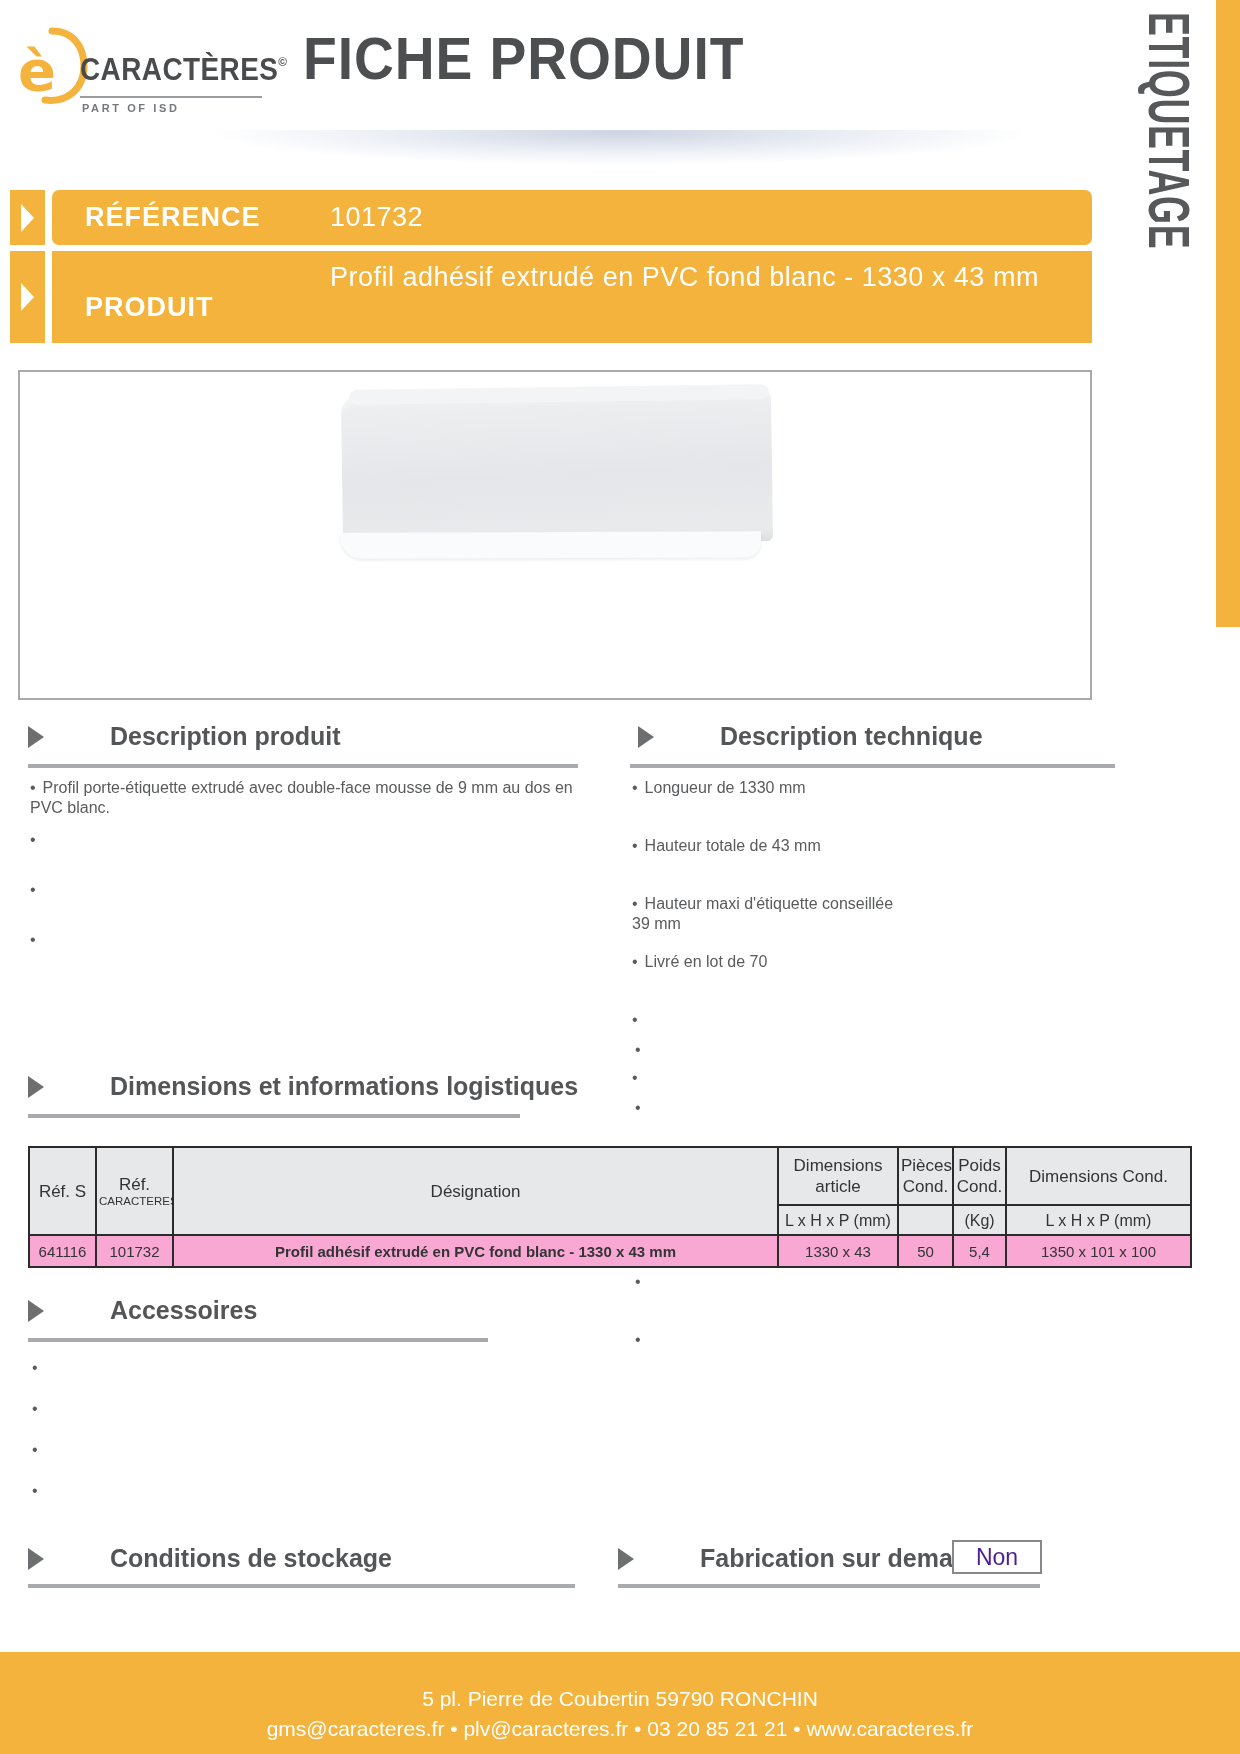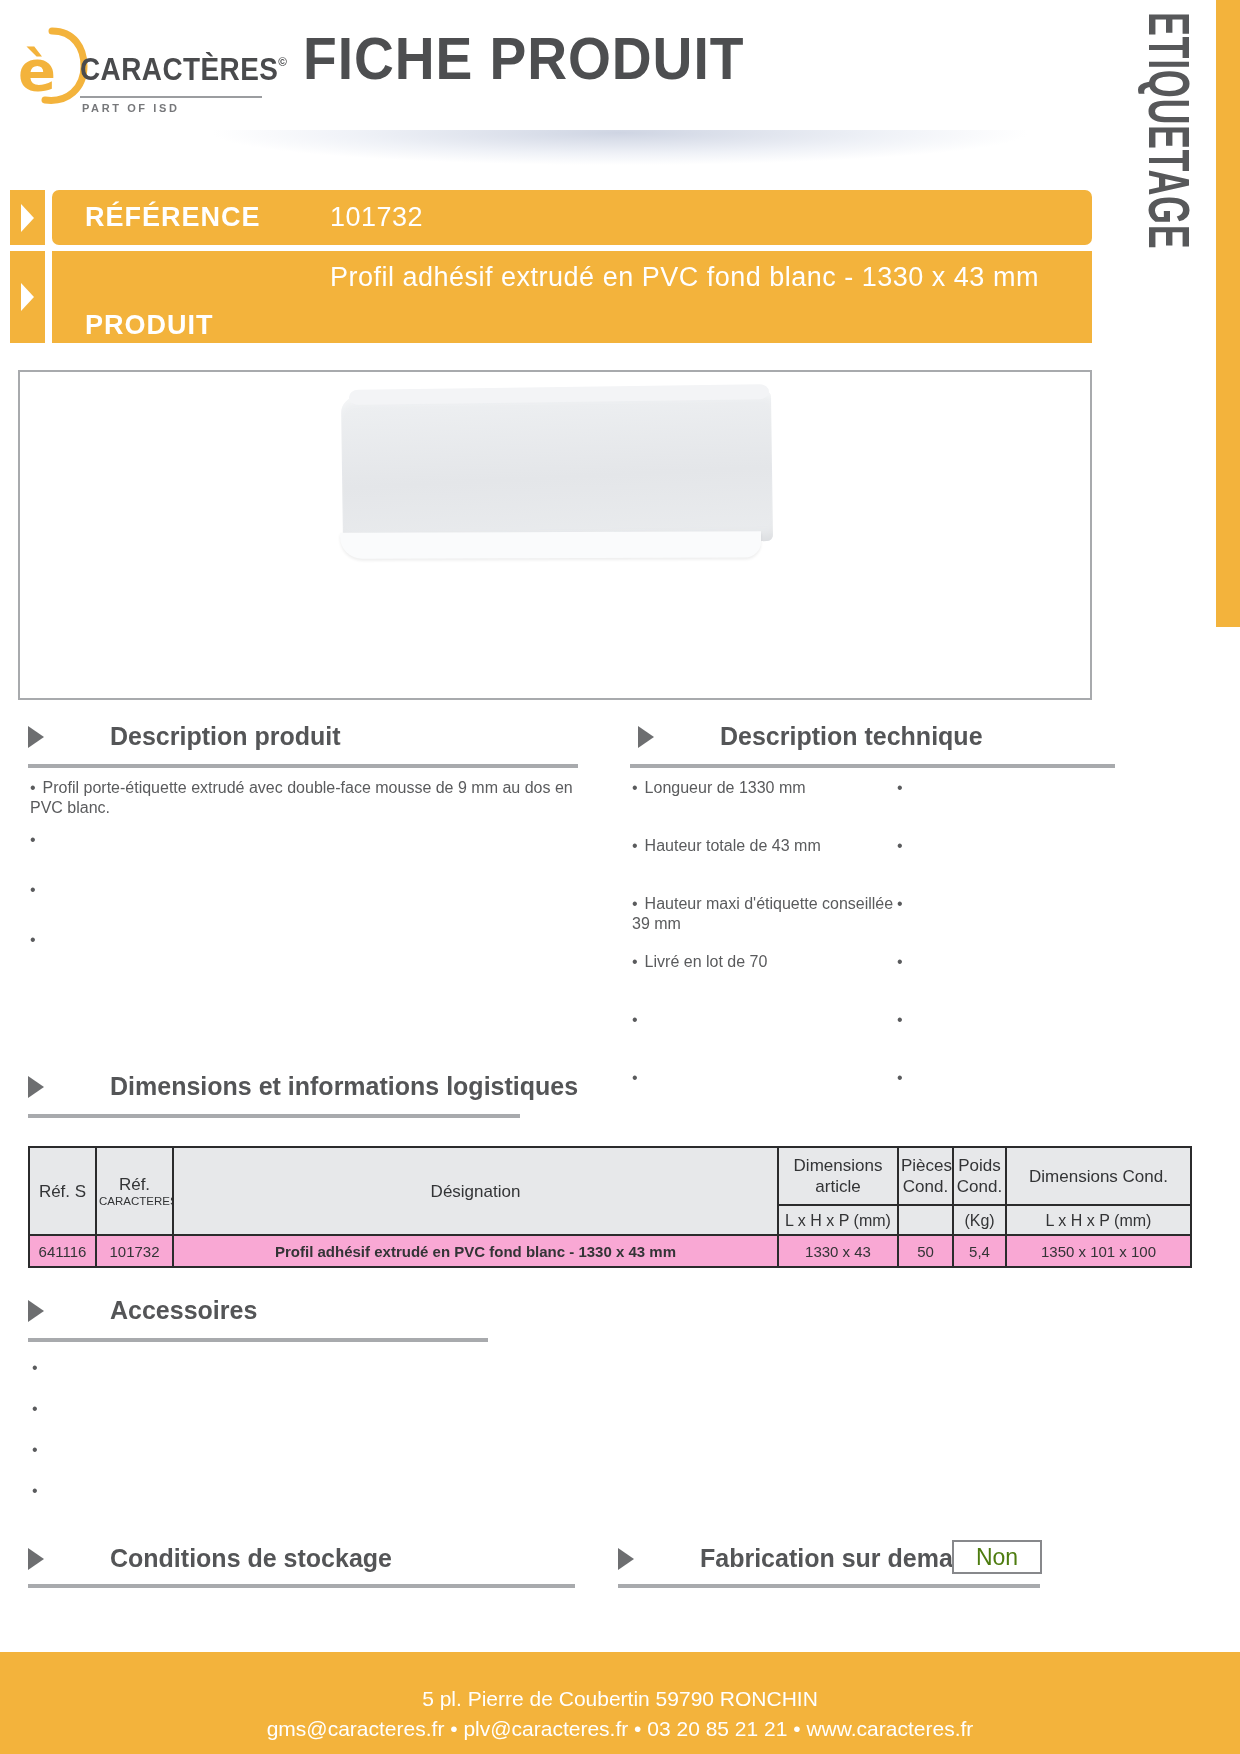--- a/index.html
+++ b/index.html
@@ -28,21 +28,21 @@
   
   .band-arrow{position:absolute;left:10px;width:35px;background:#F3B33C;display:flex;align-items:center;justify-content:center;}
   .band-arrow .tri{width:0;height:0;border-left:13px solid #fff;border-top:14px solid transparent;border-bottom:14px solid transparent;}
   .band{position:absolute;left:52px;width:1040px;background:#F3B33C;display:flex;padding-left:33px;box-sizing:border-box;}
   .band1{top:190px;height:55px;align-items:center;border-radius:7px;}
   .band1-arrow{top:190px;height:55px;}
   .band2{top:251px;height:92px;}
   .band2-arrow{top:251px;height:92px;}
   .band-label{width:245px;flex:0 0 245px;font-size:27px;font-weight:700;color:#fff;letter-spacing:1px;}
   .band-value{font-size:27px;color:#fff;letter-spacing:.5px;}
-  .band2 .band-label{align-self:flex-end;padding-bottom:2px;}
+  .band2 .band-label{align-self:flex-end;padding-bottom:20px;}
   .band2 .band-value{width:750px;line-height:42px;padding-top:5px;}
 
   
   .image-box{position:absolute;left:18px;top:370px;width:1074px;height:330px;border:2px solid #a8aaad;background:#fff;box-sizing:border-box;}
   .strip{position:absolute;left:322px;top:22px;width:430px;height:150px;
          background:linear-gradient(178deg,#eef0f2 0%,#e4e6e9 55%,#eaecee 100%);
          border-radius:16px 6px 6px 10px;transform:rotate(-.8deg);
          box-shadow:inset 0 10px 8px -6px #f6f7f8, inset 0 -14px 10px -8px #dcdee1;}
   .strip::before{content:"";position:absolute;left:8px;top:-7px;right:2px;height:15px;background:#f3f4f6;
          border-radius:10px/8px;}
@@ -56,39 +56,39 @@
   .rule{position:absolute;height:4px;background:#a8aaad;}
 
   
   .blt::before{content:"\2022";margin-right:7px;}
   .list{position:absolute;font-size:16px;line-height:20px;color:#5a5b5d;}
   .p-list{left:30px;top:778px;width:558px;}
   .p-item1{margin-bottom:12px;}
   .p-item2{margin-bottom:16px;}
   .p-empty{height:50px;}
   .t-list{left:632px;top:778px;width:300px;}
-  .t-row{height:58px;display:flex;align-items:flex-start;}
+  .t-row{height:58px;display:flex;align-items:flex-start;flex-direction:column;}
   .t-left{width:262px;flex:0 0 262px;}
   .t-right{margin-left:3px;}
   .a-list{left:32px;top:1358px;}
   .a-item{height:41px;}
 
   
   .log-table{position:absolute;left:28px;top:1146px;width:1162px;border-collapse:collapse;table-layout:fixed;}
   .log-table th,.log-table td{border:2px solid #2b2b2c;text-align:center;vertical-align:middle;padding:0 2px;overflow:hidden;}
   .log-table th{background:#e7e8ea;font-weight:400;color:#333436;font-size:17px;line-height:21px;}
   .log-table .h-main th{height:56px;}
   .log-table .h-unit th{height:28px;font-size:16px;}
   .log-table td{height:30px;background:#f9a8d4;font-size:15px;color:#333436;}
   .log-table .sub{display:block;font-size:11.5px;line-height:13px;}
   .log-table td.bold{font-weight:700;}
 
   
   .non-box{position:absolute;left:952px;top:1540px;width:90px;height:34px;border:2px solid #87888b;background:#fff;
-           display:flex;align-items:center;justify-content:center;font-size:23px;color:#4d7c0f;box-sizing:border-box;}
+           display:flex;align-items:center;justify-content:center;font-size:23px;color:#4c1d95;box-sizing:border-box;}
 
   
   .footer{position:absolute;left:0;top:1652px;width:1240px;height:102px;background:#F3B33C;color:#fff;
           display:flex;flex-direction:column;align-items:center;justify-content:flex-start;padding-top:32px;box-sizing:border-box;}
   .footer div{font-size:21px;line-height:30px;}
 </style>
 </head>
 <body>
 
 <div class="page">

